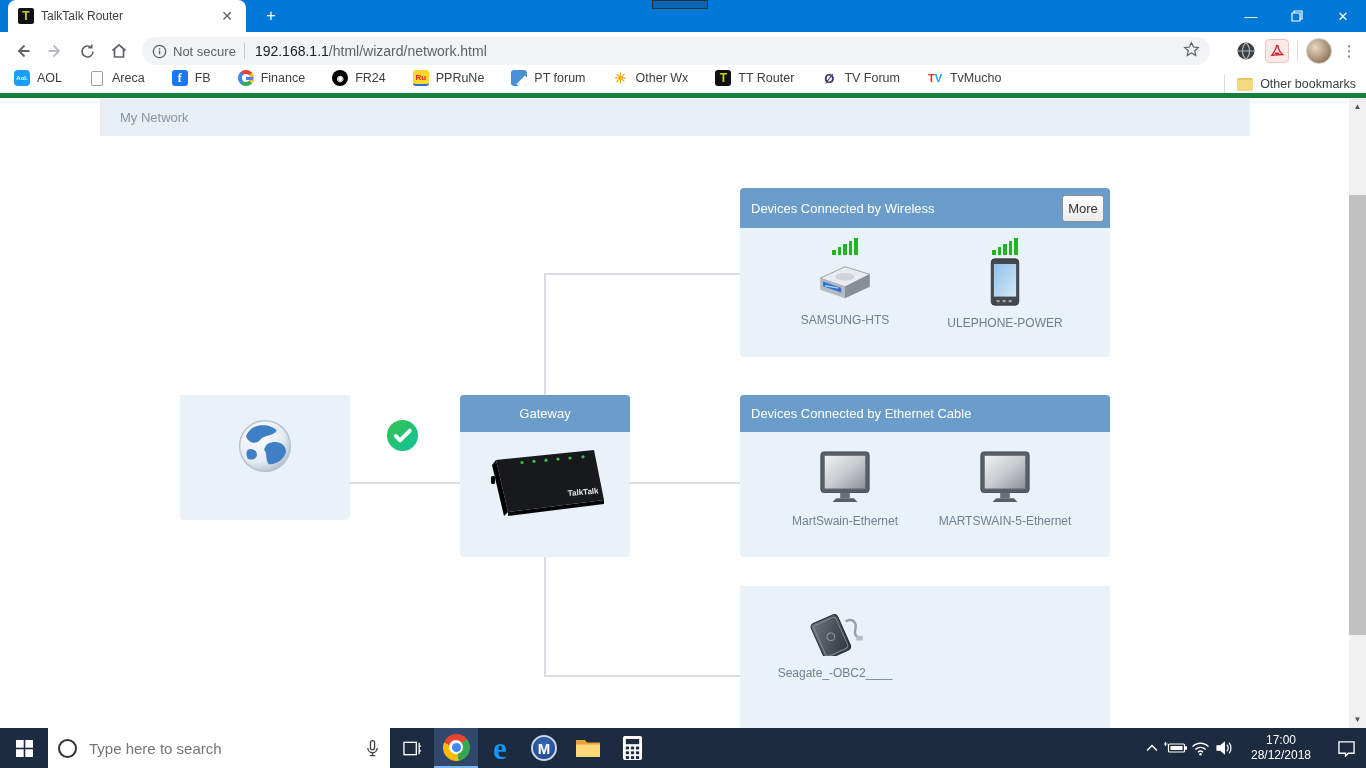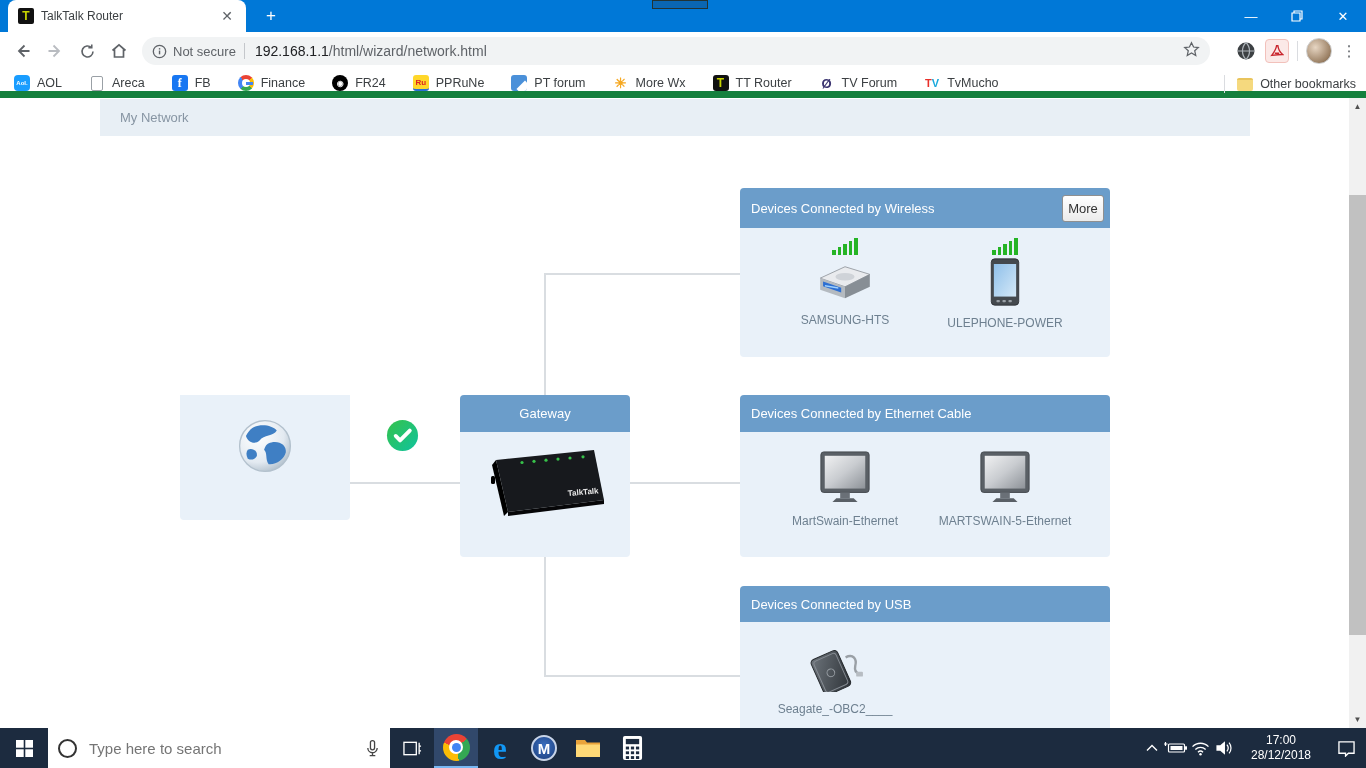--- a/index.html
+++ b/index.html
@@ -38,21 +38,21 @@
   .ext-area { position:absolute; right:8px; top:4px; height:30px; display:flex; align-items:center; gap:8px; }
   .adobe-ico { width:24px; height:24px; background:#fbe9e7; border:1px solid #f2c1bb; border-radius:4px;
                display:flex; align-items:center; justify-content:center; }
   .tool-sep { width:1px; height:20px; background:#dadce0; }
   .avatar { width:26px; height:26px; border-radius:50%;
             background:radial-gradient(circle at 35% 35%, #e7d6c3, #9a7f63 70%, #5d4a37); border:1px solid #ccc; }
   .menu-dots { color:#5f6368; font-size:15px; letter-spacing:0; width:18px; text-align:center; }
 
   
   .bookmarks { position:absolute; left:0; top:70px; width:1366px; height:28px; background:#fff;
-               border-bottom:7px solid #15803d; display:flex; align-items:flex-end; padding-left:14px; }
+               border-bottom:5px solid #15803d; display:flex; align-items:flex-start; padding-left:14px; }
   .bm { display:flex; align-items:center; margin-right:27px; }
   .bm-label { font-size:12.5px; color:#3c4043; margin-left:7px; white-space:nowrap; }
   .bm-ico { width:16px; height:16px; flex:none; display:flex; align-items:center; justify-content:center;
             font-size:11px; font-weight:bold; border-radius:3px; }
   .i-aol { background:#199dff; color:#fff; font-size:6px; border-radius:4px; }
   .i-page { width:12px; height:15px; background:#fff; border:1.5px solid #9aa0a6; border-radius:2px; }
   .i-fb { background:#1877f2; color:#fff; font-size:12px; font-family:"Liberation Serif",serif; }
   .i-g { border-radius:50%; background:conic-gradient(from -45deg,#ea4335 0 90deg,#fbbc05 0 180deg,#34a853 0 270deg,#4285f4 0 360deg); position:relative; }
   .i-g::after { content:""; position:absolute; left:4px; top:4px; width:8px; height:8px; background:#fff; border-radius:50%; }
   .i-g::before { content:""; position:absolute; right:1px; top:6.5px; width:7px; height:3px; background:#4285f4; z-index:1; }
@@ -231,21 +231,21 @@
     <div class="bm">
       <span class="bm-ico i-pprune">Ru</span>
       <span class="bm-label">PPRuNe</span>
     </div>
     <div class="bm">
       <span class="bm-ico i-pt"></span>
       <span class="bm-label">PT forum</span>
     </div>
     <div class="bm">
       <span class="bm-ico i-sun">☀</span>
-      <span class="bm-label">More Wx</span>
+      <span class="bm-label">Other Wx</span>
     </div>
     <div class="bm">
       <span class="bm-ico i-tt">T</span>
       <span class="bm-label">TT Router</span>
     </div>
     <div class="bm">
       <span class="bm-ico i-tvf">Ø</span>
       <span class="bm-label">TV Forum</span>
     </div>
     <div class="bm">
@@ -401,23 +401,20 @@
             <rect x="8" y="6" width="42" height="34" fill="url(#mon)"></rect>
             <rect x="24" y="44" width="10" height="6" fill="#6a7077"></rect>
             <polygon points="16,54 42,54 38,50 20,50" fill="#595f66"></polygon>
           </svg>
           <div class="dev-label">MARTSWAIN-5-Ethernet</div>
         </div>
       </div>
     </div>
 
     <div class="panel" style="top:488px">
-      <div class="panel-header" style="height:36px">
-        <span>Devices Connected by USB</span>
-      </div>
       <div class="panel-body" style="height:146px; padding-top:18px; justify-content:flex-start; padding-left:15px">
         <div class="dev-cell">
           <svg width="64" height="52" viewBox="0 0 66 54">
             <defs>
                 <linearGradient id="hdd" x1="0" y1="0" x2="1" y2="1">
               <stop offset="0%" stop-color="#6d7artwork"></stop>
                   <stop offset="0%" stop-color="#6d747b"></stop>
                   <stop offset="100%" stop-color="#2e3338"></stop>
             </linearGradient>
               </defs>

